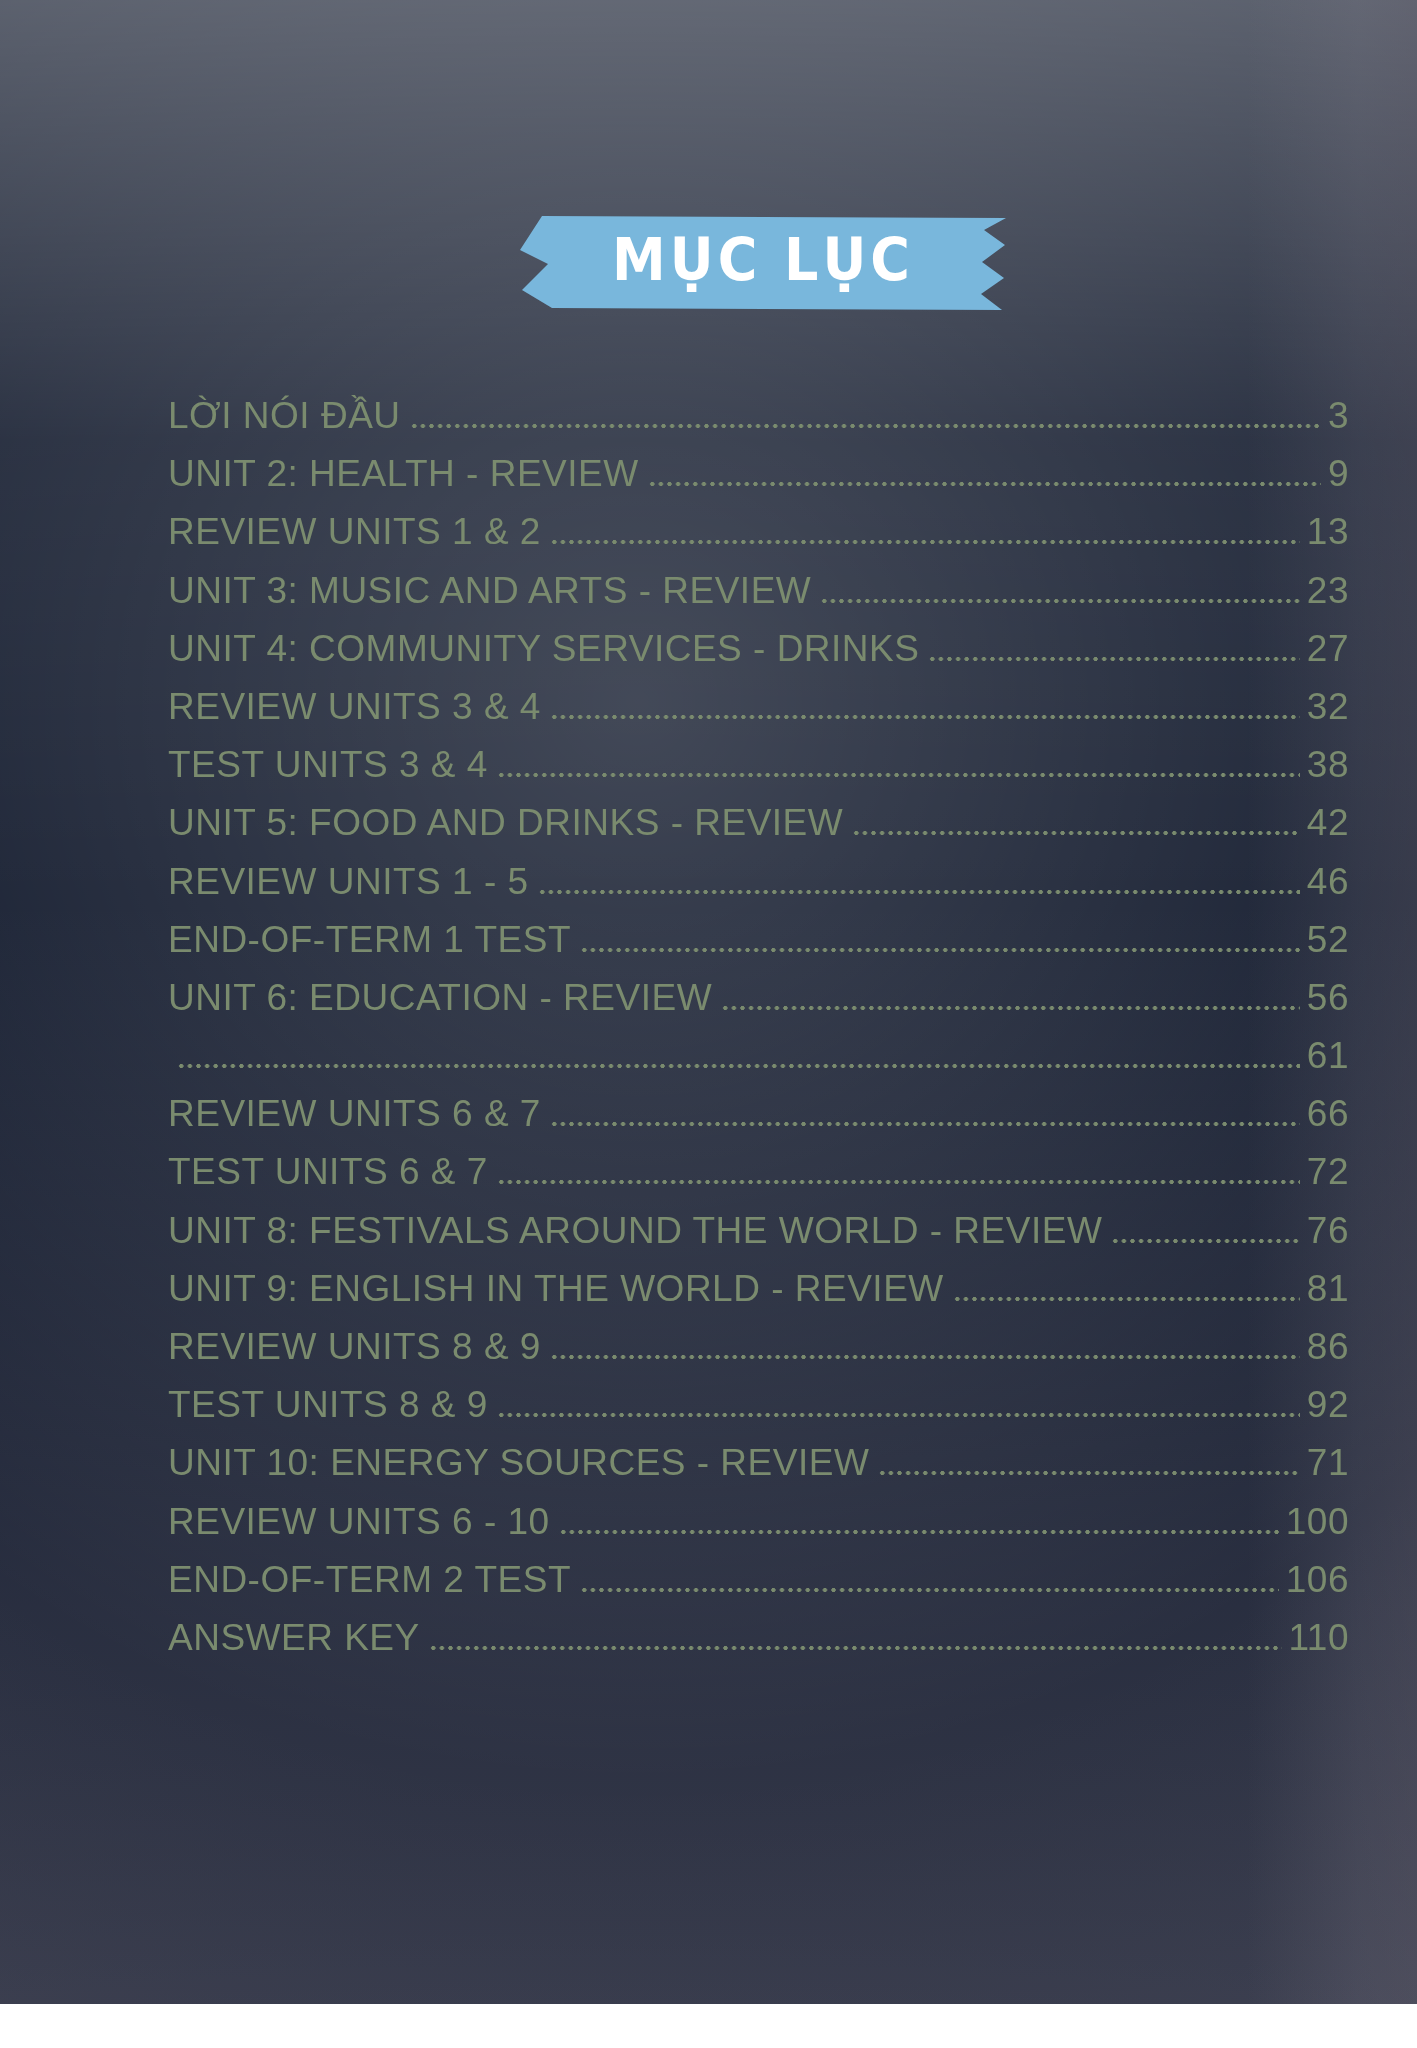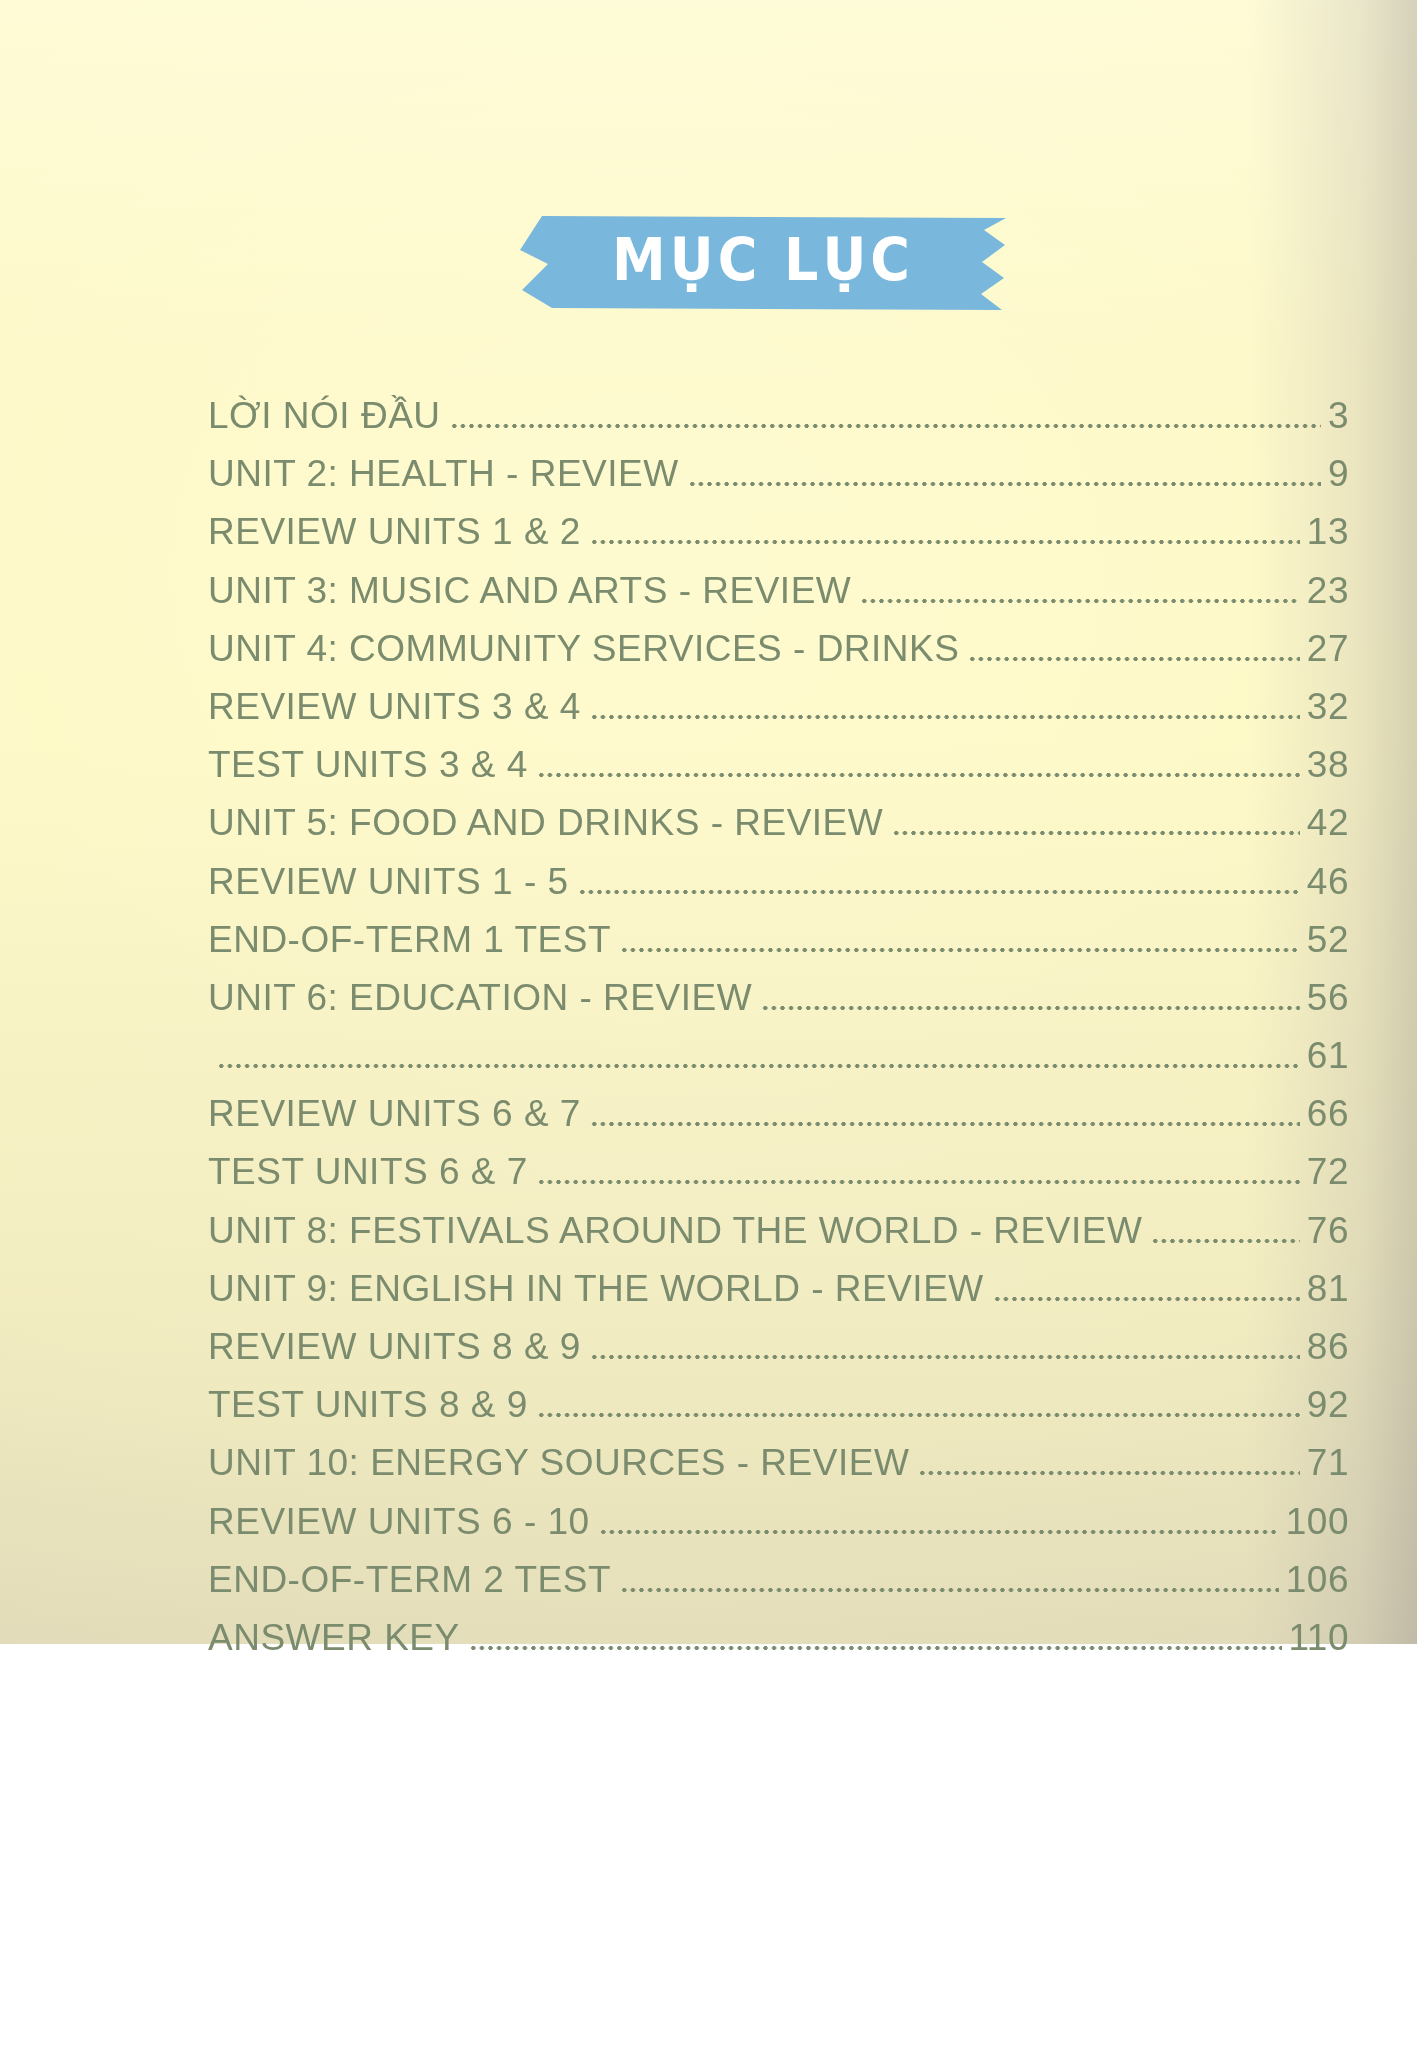--- a/index.html
+++ b/index.html
@@ -7,22 +7,22 @@
     padding: 0;
     width: 1417px;
     height: 2048px;
     overflow: hidden;
     font-family: "Liberation Sans", "DejaVu Sans", sans-serif;
   }
 
   .page {
     position: relative;
     width: 1417px;
-    height: 1644px;
-    background: #fef9c3;
+    height: 2004px;
+    background: #0f172a;
   }
 
   
   .shading {
     position: absolute;
     inset: 0;
     pointer-events: none;
     background:
       linear-gradient(90deg, rgba(0,0,0,0) 88%, rgba(142,136,148,0.18) 96%, rgba(118,112,124,0.30) 100%),
       linear-gradient(180deg, rgba(255,255,255,0.30) 0%, rgba(255,255,255,0.05) 22%, rgba(0,0,0,0) 45%, rgba(176,168,178,0.16) 80%, rgba(162,154,165,0.26) 100%),
@@ -73,21 +73,20 @@
     left: 168px;
     top: 396px;
     width: 1181px;
   }
 
   .row {
     height: 58.2px;
     display: flex;
     align-items: flex-start;
     white-space: nowrap;
-    margin-left: 40px;
   }
 
   .label, .num {
     font-size: 37px;
     line-height: 40px;
     letter-spacing: 0.5px;
     color: var(--ink, #7a8b6e);
   }
 
   .leader {

